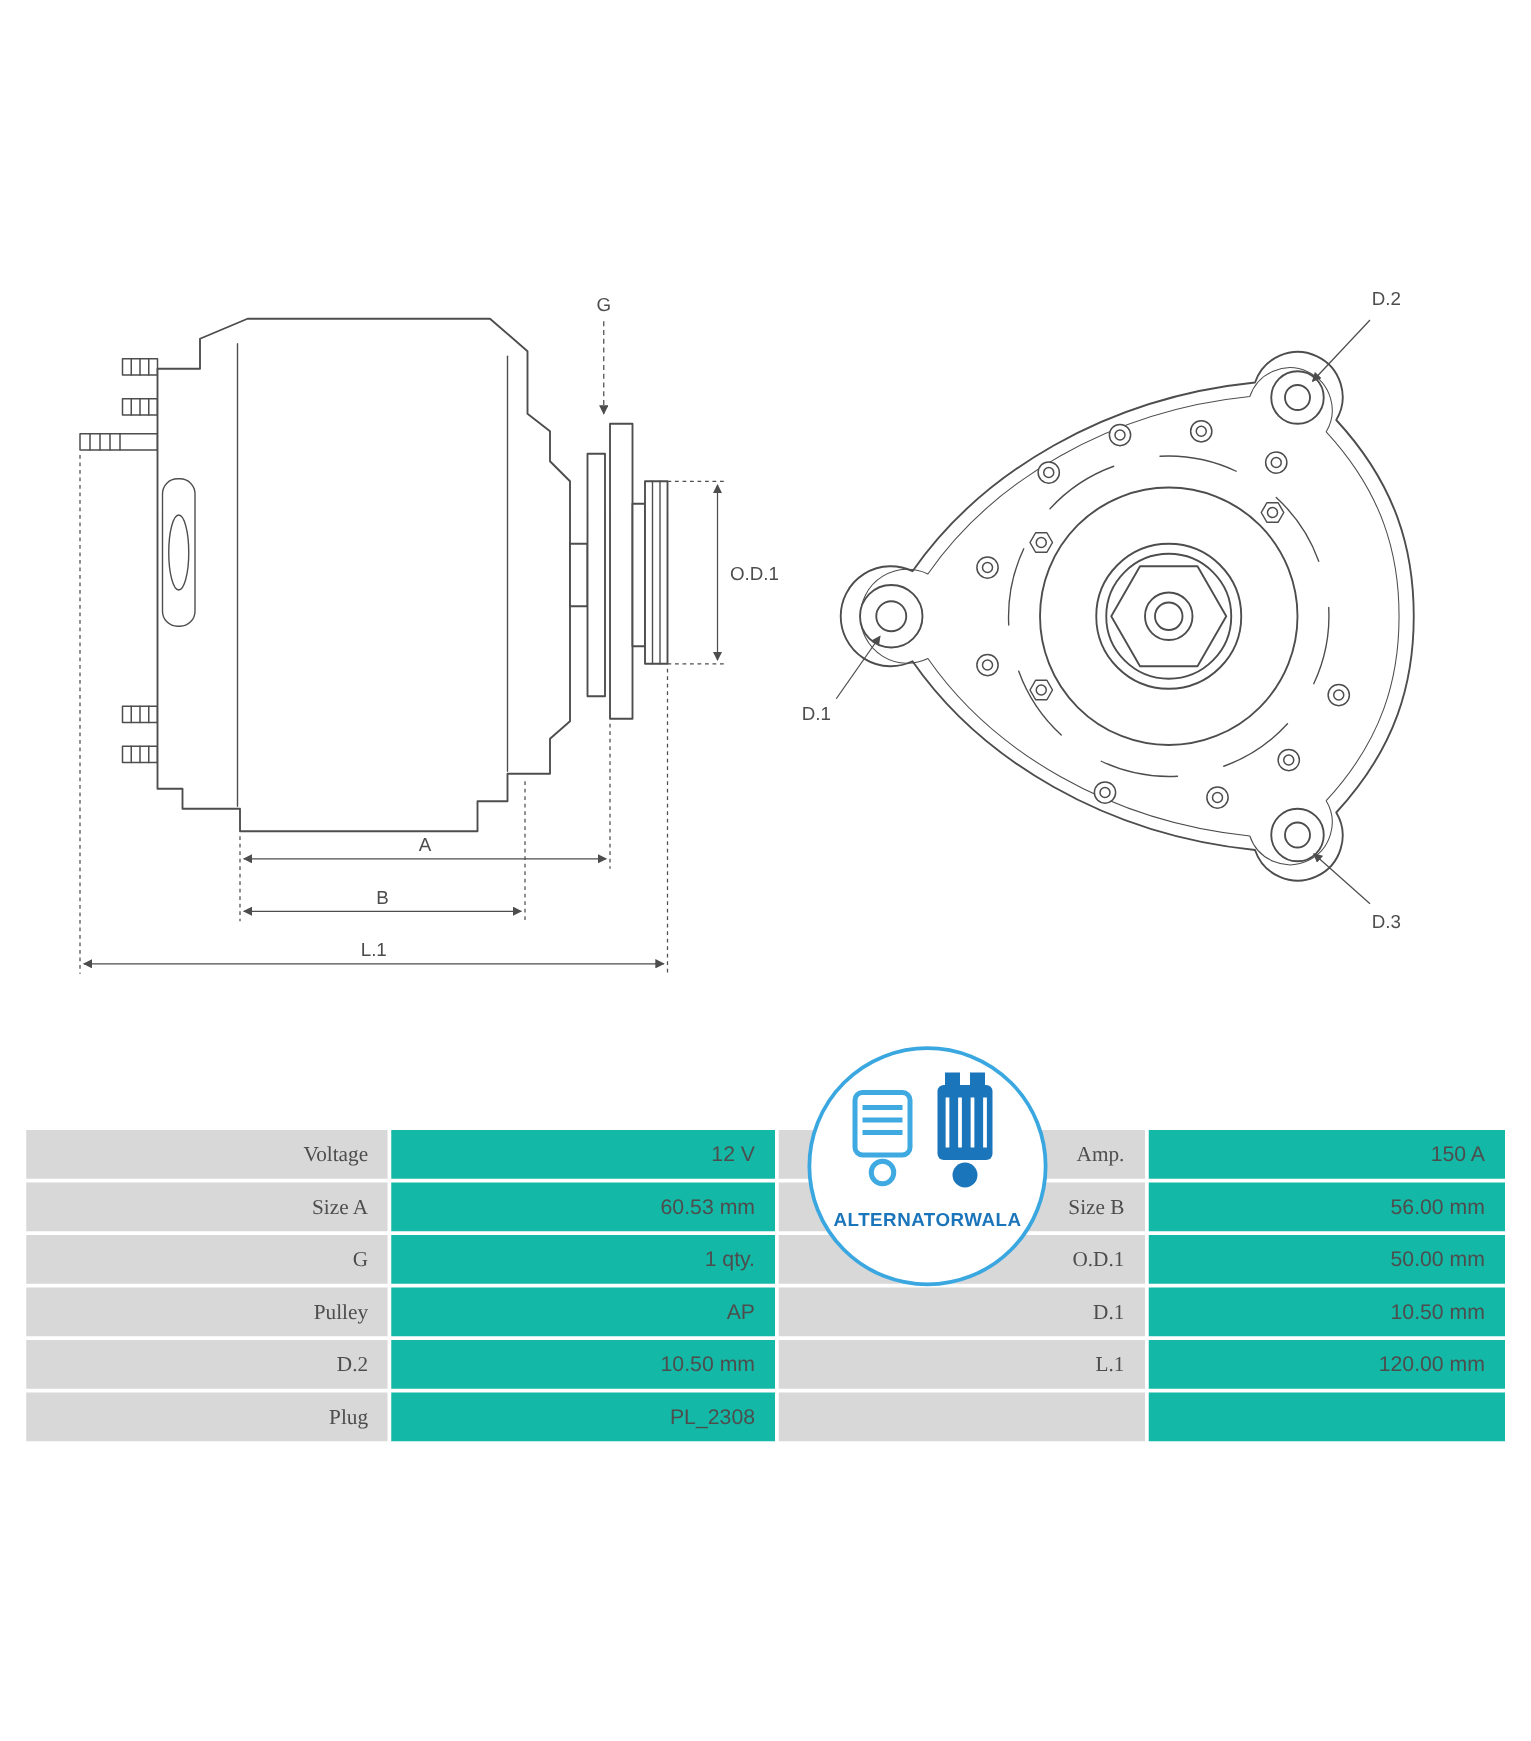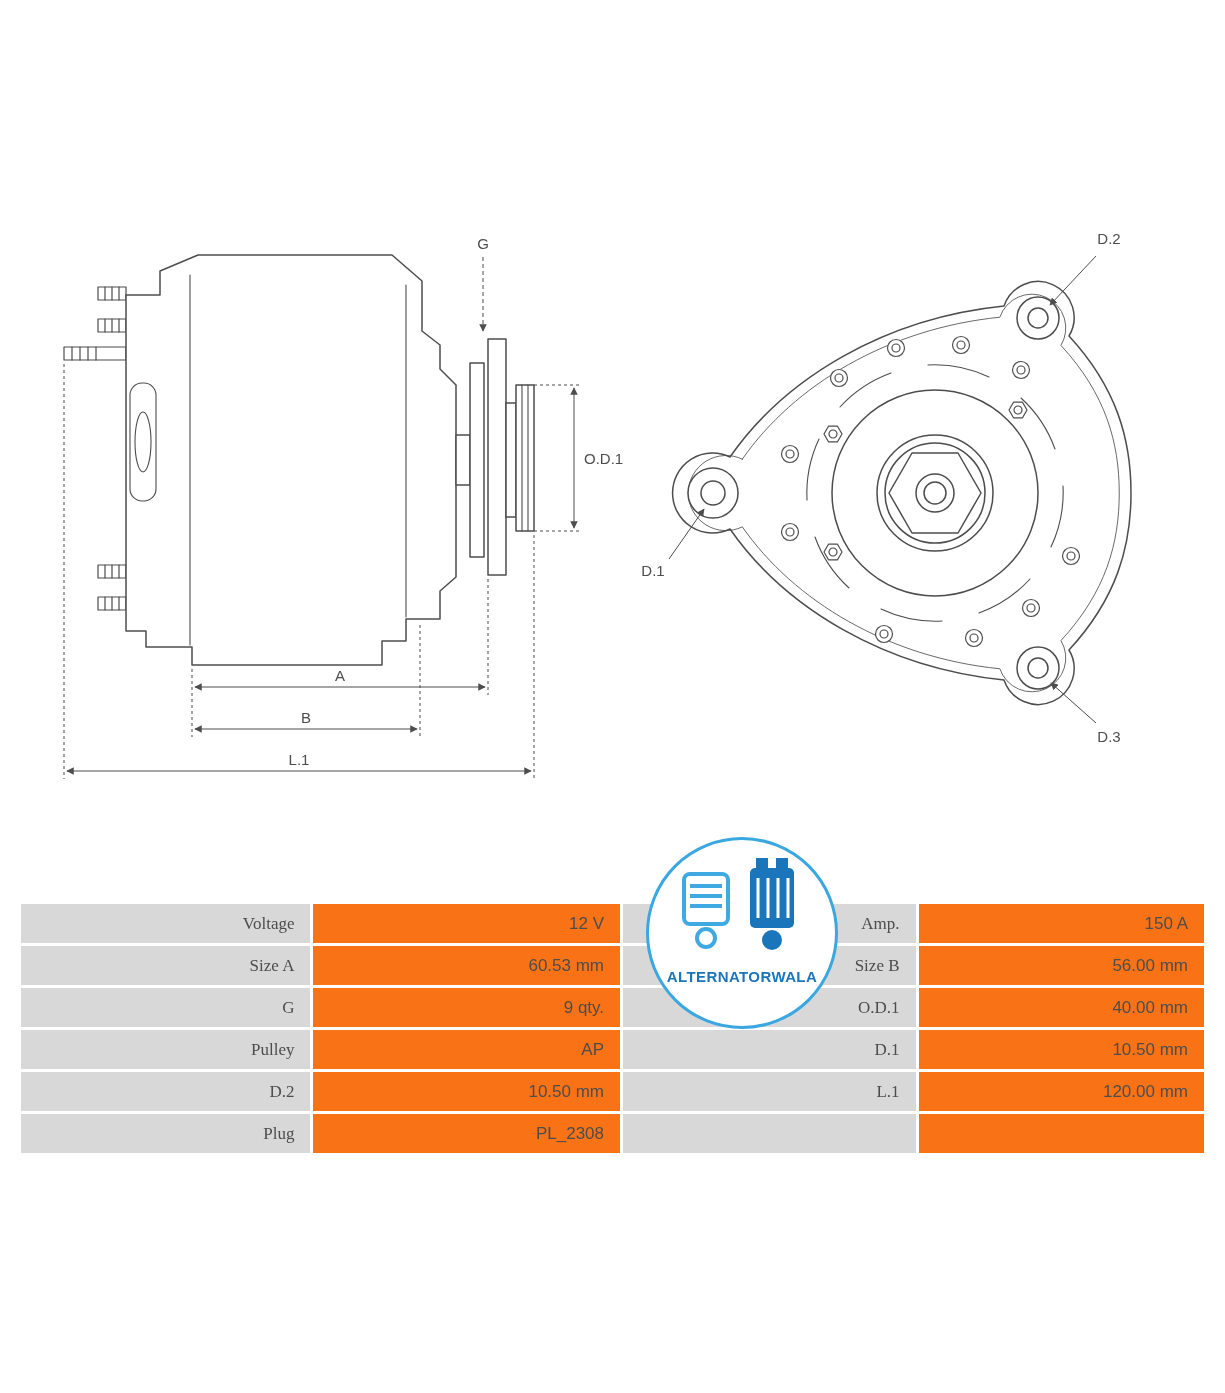--- a/index.html
+++ b/index.html
@@ -10,21 +10,21 @@
   
   .ln{stroke:#4d4d4d;stroke-width:1.5;fill:#fff;stroke-linejoin:round;stroke-linecap:round;}
   .ln2{stroke:#4d4d4d;stroke-width:1.1;fill:none;stroke-linejoin:round;stroke-linecap:round;}
   .dim{stroke:#4d4d4d;stroke-width:1;fill:none;}
   .ext{stroke:#4d4d4d;stroke-width:1;fill:none;stroke-dasharray:3,3;}
   .dash{stroke:#4d4d4d;stroke-width:1;fill:none;stroke-dasharray:4,3;}
   
   #spec{position:absolute;left:18px;top:901px;width:1189px;border-collapse:separate;border-spacing:3px;table-layout:fixed;}
   #spec td{height:39px;font-size:17px;text-align:right;padding:0 16px 0 0;vertical-align:middle;color:#4d4d4d;}
   #spec td.lbl{background:#d8d8d8;font-family:Liberation Serif, serif;}
-  #spec td.val{background:#f97316;}
+  #spec td.val{background:#14b8a6;}
   
   #logo{position:absolute;left:646px;top:837px;width:192px;height:192px;border-radius:50%;
         background:#fff;border:3px solid #3aa7e0;box-sizing:border-box;z-index:5;
         display:flex;flex-direction:column;align-items:center;justify-content:flex-start;padding-top:16px;}
   #logo .brand{font-weight:bold;font-size:15px;letter-spacing:.4px;color:#1b75bb;margin-top:8px;white-space:nowrap;}
 </style>
 </head>
 <body>
 
 <div id="canvas">
@@ -196,23 +196,23 @@
       <td class="val">150 A</td>
     </tr>
     <tr>
       <td class="lbl">Size A</td>
       <td class="val">60.53 mm</td>
       <td class="lbl">Size B</td>
       <td class="val">56.00 mm</td>
     </tr>
     <tr>
       <td class="lbl">G</td>
-      <td class="val">9 qty.</td>
+      <td class="val">1 qty.</td>
       <td class="lbl">O.D.1</td>
-      <td class="val">40.00 mm</td>
+      <td class="val">50.00 mm</td>
     </tr>
     <tr>
       <td class="lbl">Pulley</td>
       <td class="val">AP</td>
       <td class="lbl">D.1</td>
       <td class="val">10.50 mm</td>
     </tr>
     <tr>
       <td class="lbl">D.2</td>
       <td class="val">10.50 mm</td>

